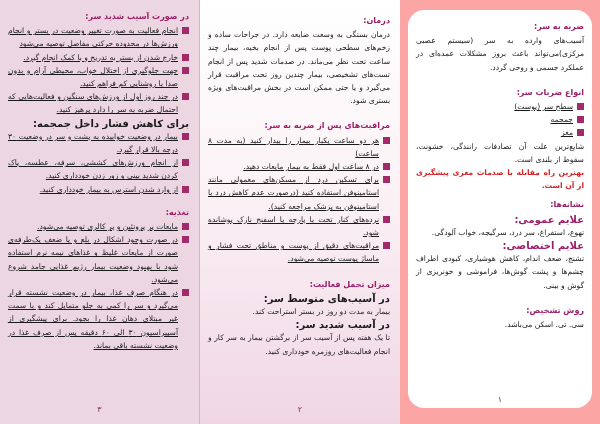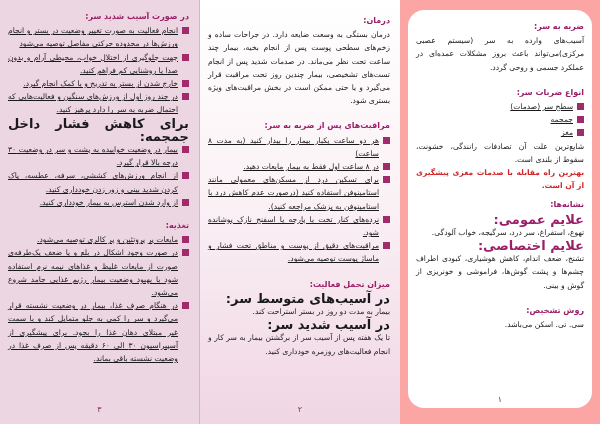--- a/index.html
+++ b/index.html
@@ -7,39 +7,39 @@
   body { font-family: "DejaVu Sans", sans-serif; background: #e8cfdc; position: relative; }
   .panel { position: absolute; top: 0; height: 424px; direction: rtl; }
   .p3 { left: 0; width: 200px; background: #ecd6e2; border-right: 1px solid #d7b5c6; }
   .p2 { left: 200px; width: 200px; background: linear-gradient(to bottom, #ffffff 0%, #fbf2f6 45%, #f0d6e3 100%); }
   .p1 { left: 400px; width: 200px; background: #fca5a5; }
   .p1 .card { position: absolute; left: 8px; right: 8px; top: 10px; bottom: 16px; background: #fff; border-radius: 16px 16px 16px 16px; }
   .content { position: absolute; left: 8px; right: 10px; top: 14px; font-size: 7.6px; line-height: 13.2px; color: #1a1a1a; text-align: justify; }
   .p1 .content { left: 8px; right: 8px; top: 10px; }
   .h { color: #9b1f68; font-weight: bold; font-size: 8px; margin-top: 6px; margin-bottom: 1px; }
   .h.first { margin-top: 0; }
-  .sub { font-weight: bold; font-size: 13px; color: #1a1a1a; }
+  .sub { font-weight: bold; font-size: 10px; color: #1a1a1a; }
   .sub.purple { color: #9b1f68; }
   .red { color: #d1262a; font-weight: bold; }
   ul { list-style: none; text-decoration: underline; }
   li { position: relative; padding-right: 11px; }
   li .bul { position: absolute; right: 0; top: 3px; width: 7px; height: 7px; background: #a02a6a; }
   .pagenum { position: absolute; bottom: 10px; left: 0; right: 0; text-align: center; font-size: 8px; color: #8a2a5e; }
   .p1 .pagenum { bottom: 20px; color: #444; }
 </style>
 </head>
 <body>
 
 <div class="panel p3">
   <div class="content" style="top:10px;">
     <div class="h first">در صورت آسیب شدید سر:</div>
     <ul>
       <li><span class="bul"></span><span>انجام فعالیت به صورت تغییر وضعیت در بستر و انجام ورزش‌ها در محدوده حرکتی مفاصل توصیه می‌شود</span></li>
+      <li><span class="bul"></span><span>خارج شدن از بستر به تدریج و با کمک انجام گیرد.</span></li>
       <li><span class="bul"></span><span>جهت جلوگیری از اختلال خواب، محیطی آرام و بدون صدا یا روشنایی کم فراهم کنید.</span></li>
-      <li><span class="bul"></span><span>خارج شدن از بستر به تدریج و با کمک انجام گیرد.</span></li>
       <li><span class="bul"></span><span>در چند روز اول از ورزش‌های سنگین و فعالیت‌هایی که احتمال ضربه به سر را دارد پرهیز کنید.</span></li>
     </ul>
     <div class="sub">برای کاهش فشار داخل جمجمه:</div>
     <ul>
       <li><span class="bul"></span><span>بیمار در وضعیت خوابیده به پشت و سر در وضعیت ۳۰ درجه بالا قرار گیرد.</span></li>
       <li><span class="bul"></span><span>از انجام ورزش‌های کششی، سرفه، عطسه، پاک کردن شدید بینی و زور زدن خودداری کنید.</span></li>
       <li><span class="bul"></span><span>از وارد شدن استرس به بیمار خودداری کنید.</span></li>
     </ul>
     <div class="h" style="margin-top:10px;">تغذیه:</div>
     <ul>
@@ -72,21 +72,21 @@
   <div class="pagenum">۲</div>
 </div>
 
 <div class="panel p1">
   <div class="card">
     <div class="content">
       <div class="h first">ضربه به سر:</div>
       <div>آسیب‌های وارده به سر (سیستم عصبی مرکزی)می‌تواند باعث بروز مشکلات عمده‌ای در عملکرد جسمی و روحی گردد.</div>
       <div class="h" style="margin-top:12px;">انواع ضربات سر:</div>
       <ul>
-        <li><span class="bul"></span><span>سطح سر (صدمات)</span></li>
+        <li><span class="bul"></span><span>سطح سر (پوست)</span></li>
         <li><span class="bul"></span><span>جمجمه</span></li>
         <li><span class="bul"></span><span>مغز</span></li>
       </ul>
       <div>شایع‌ترین علت آن تصادفات رانندگی، خشونت، سقوط از بلندی است.</div>
       <div class="red">بهترین راه مقابله با صدمات مغزی پیشگیری از آن است.</div>
       <div class="h" style="">نشانه‌ها:</div>
       <div class="sub purple">علایم عمومی:</div>
       <div>تهوع، استفراغ، سر درد، سرگیجه، خواب آلودگی.</div>
       <div class="sub purple">علایم اختصاصی:</div>
       <div>تشنج، ضعف اندام، کاهش هوشیاری، کبودی اطراف چشم‌ها و پشت گوش‌ها، فراموشی و خونریزی از گوش و بینی.</div>

